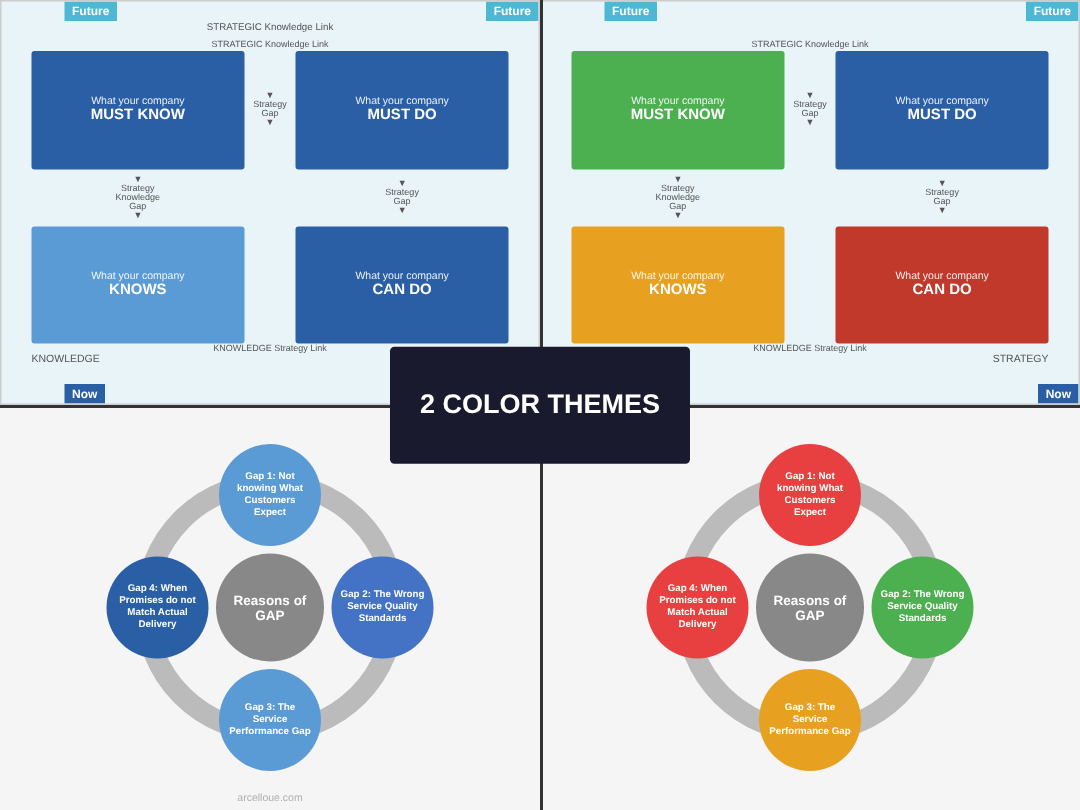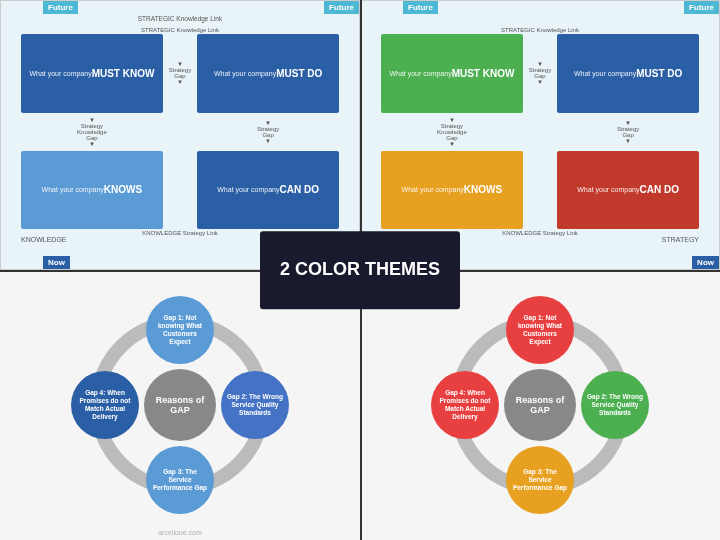--- a/index.html
+++ b/index.html
@@ -74,20 +74,21 @@
     }
     .corner-tag-tl { top: 0; left: 0; }
     .corner-tag-tr { top: 0; right: 0; }
     .corner-tag-bl { bottom: 0; left: 0; }
     .corner-tag-br { bottom: 0; right: 0; }
 
     .km-box {
       border-radius: 2px;
       color: #fff;
       display: flex;
+      flex-direction: column;
       align-items: center;
       justify-content: center;
       text-align: center;
       padding: 6px 4px;
       font-size: 8px;
     }
     .km-box .sub-label {
       font-size: 7px;
       font-weight: normal;
       opacity: 0.9;

